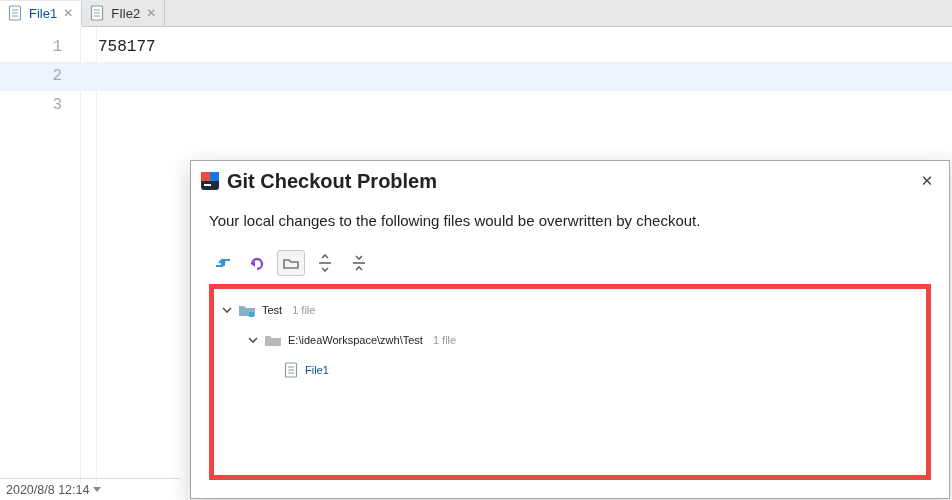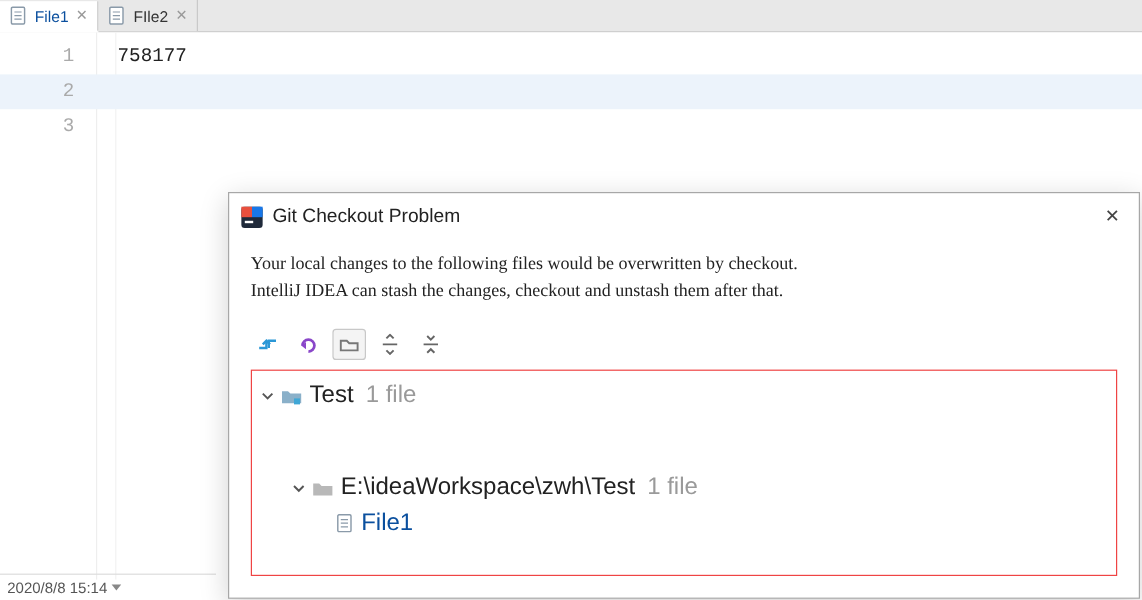--- a/index.html
+++ b/index.html
@@ -110,42 +110,41 @@
     display: flex;
     flex-direction: column;
   }
   .dialog-title {
     display: flex;
     align-items: center;
     padding: 8px 10px 6px 10px;
     gap: 8px;
   }
   .dialog-title .title-text {
-    font-size: 16px;
-    font-weight: 400;
+    font-size: 20px;
+    font-weight: 700;
     color: #222;
     flex: 1;
   }
   .dialog-close {
     font-size: 15px;
     color: #444;
     width: 24px;
     height: 24px;
     text-align: center;
     line-height: 24px;
   }
   .idea-logo {
     width: 18px; height: 18px; flex: none;
   }
   .dialog-msg {
     padding: 10px 18px 14px 18px;
     font-size: 15px;
     color: #222;
     line-height: 1.55;
-    font-family: Liberation Serif, serif;
   }
   .dialog-toolbar {
     display: flex;
     align-items: center;
     gap: 6px;
     padding: 4px 18px 8px 18px;
   }
   .tbtn {
     width: 28px;
     height: 26px;
@@ -153,33 +152,33 @@
     align-items: center;
     justify-content: center;
     border-radius: 3px;
   }
   .tbtn.framed {
     border: 1px solid #c8c8c8;
     background: #f4f4f4;
   }
   .tree {
     margin: 0 18px 18px 18px;
-    border: 1px solid #ef4444;
+    border: 5px solid #ef4444;
     flex: 1;
     padding: 6px 8px;
-    font-size: 20px;
+    font-size: 11px;
     overflow: auto;
   }
   .trow {
     display: flex;
     align-items: center;
     gap: 6px;
     height: 30px;
   }
-  .indent1 { padding-left: 26px; margin-top: 47px; }
+  .indent1 { padding-left: 26px; }
   .indent2 { padding-left: 62px; }
   .disclosure {
     width: 10px; height: 10px;
     display:inline-block;
   }
   .disclosure svg { display:block; }
   .trow .name { color: #222; }
   .trow .name.link { color: #0a4f9e; }
   .trow .meta { color: #9a9a9a; margin-left: 4px; text-align: right; }
   .folder-icon { width:18px; height:16px; }
@@ -218,39 +217,38 @@
     <div class="gline current">2</div>
     <div class="gline">3</div>
   </div>
   <div class="code">
     <div class="code-line">758177</div>
     <div class="code-line current"></div>
   </div>
 </div>
 
 <div class="statusbar">
-  <span>2020/8/8 15:14</span>
+  <span>2020/8/8 12:14</span>
   <span class="status-arrow"></span>
 </div>
 
 <div class="dialog">
   <div class="dialog-title">
     <svg class="idea-logo" viewBox="0 0 18 18">
       <rect x="0" y="0" width="18" height="18" rx="3" fill="#1f2a3a"></rect>
       <rect x="0" y="0" width="9" height="9" fill="#e84f3d"></rect>
       <rect x="9" y="0" width="9" height="9" fill="#1877e8"></rect>
       <rect x="3" y="12" width="7" height="2" fill="#fff"></rect>
     </svg>
     <span class="title-text">Git Checkout Problem</span>
     <span class="dialog-close">✕</span>
   </div>
 
   <div class="dialog-msg">
     <div>Your local changes to the following files would be overwritten by checkout.</div>
-    <div>IntelliJ IDEA can stash the changes, checkout and unstash them after that.</div>
   </div>
 
   <div class="dialog-toolbar">
     <div class="tbtn">
       <svg width="18" height="16" viewBox="0 0 18 16">
         <path d="M2 11 L8 11 L8 5" fill="none" stroke="#2a97d6" stroke-width="2"></path>
         <path d="M5 8 L8 5 L11 8" fill="none" stroke="#2a97d6" stroke-width="2"></path>
         <path d="M16 5 L10 5 L10 11" fill="none" stroke="#2a97d6" stroke-width="2"></path>
       </svg>
     </div>

